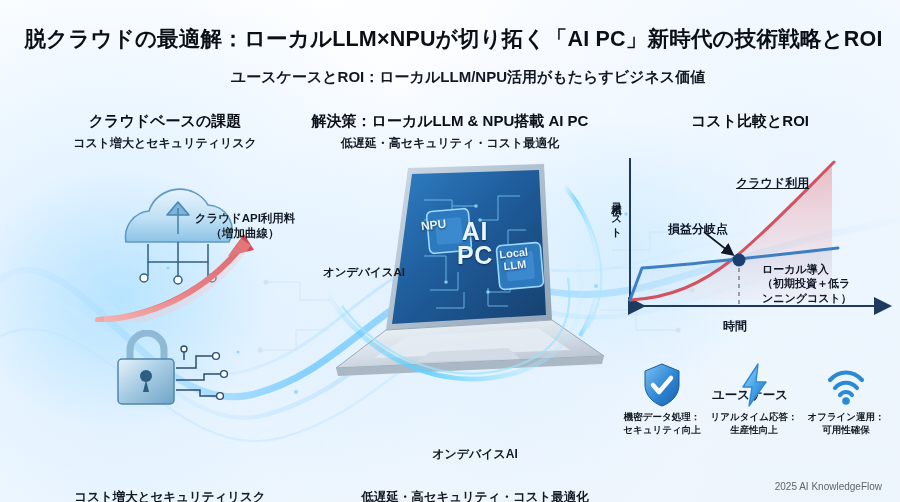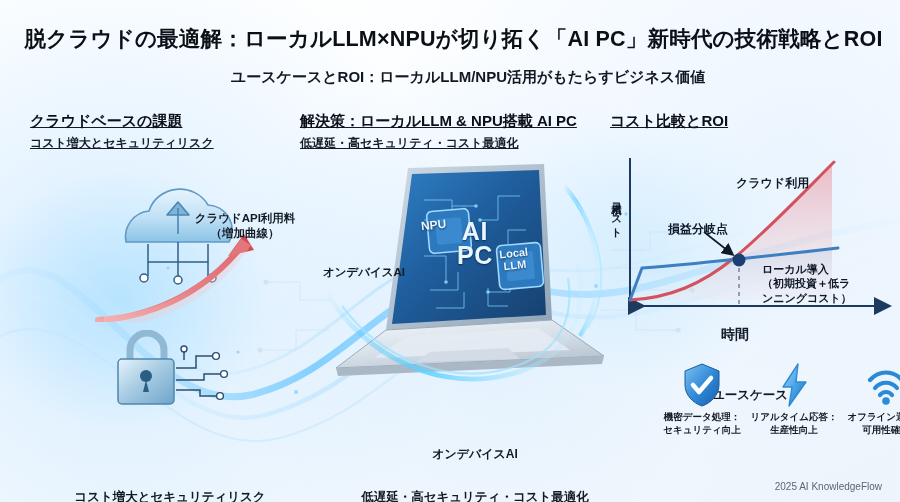--- a/index.html
+++ b/index.html
@@ -26,21 +26,21 @@
     font-size:21.5px;font-weight:bold;letter-spacing:.2px;color:#0b0f16;
     white-space:nowrap;
     margin-left:7px;
   }
   .subtitle{
     position:absolute;left:0;right:0;top:68px;text-align:center;
     font-size:15px;font-weight:bold;color:#121821;white-space:nowrap;margin-left:36px;
   }
 
   
-  .col-head{position:absolute;text-align:left;text-decoration:underline;}
+  .col-head{position:absolute;text-align:center;}
   .col-head .h{font-size:15px;font-weight:bold;color:#0b0f16;white-space:nowrap;}
   .col-head .sub{font-size:12px;font-weight:bold;color:#161d27;margin-top:4px;white-space:nowrap;}
 
   #head-left{left:30px;top:112px;width:270px;}
   #head-center{left:300px;top:112px;width:300px;}
   #head-right{left:610px;top:112px;width:280px;}
 
   
   .cap{position:absolute;text-align:center;font-weight:bold;color:#131a24;line-height:1.32;margin-top:43px;}
 
@@ -55,29 +55,29 @@
 
   
   #chart{position:absolute;left:608px;top:148px;width:286px;height:190px;}
   .chart-ylabel{
     position:absolute;left:610px;top:196px;
     font-size:10.5px;font-weight:bold;color:#111827;
     writing-mode:vertical-rl;text-orientation:upright;letter-spacing:0px;
   }
   .chart-xlabel{
     position:absolute;left:690px;top:318px;width:90px;text-align:center;
-    font-size:14px;font-weight:bold;color:#111827;margin-top:8px;
+    font-size:12px;font-weight:bold;color:#111827;
   }
   .chart-note{position:absolute;font-weight:bold;color:#111827;line-height:1.3;}
-  #note-cloud{left:736px;top:176px;font-size:12px;}
+  #note-cloud{left:736px;top:176px;font-size:12px;text-decoration:underline;}
   #note-break{left:668px;top:222px;font-size:12px;}
   #note-local{left:762px;top:262px;width:128px;font-size:11px;}
 
   
-  .uc{position:absolute;width:92px;text-align:center;margin-left:40px;}
+  .uc{position:absolute;width:92px;text-align:center;}
   #uc1{left:616px;top:362px;}
   #uc2{left:708px;top:362px;}
   #uc3{left:800px;top:362px;}
   .uc .lbl{font-size:9.5px;font-weight:bold;color:#131a24;line-height:1.35;margin-top:3px;white-space:pre-line;}
   .uc svg{display:block;margin:0 auto;}
 
   
   .chip-txt{position:absolute;font-weight:bold;color:#eaf6ff;text-shadow:0 1px 2px rgba(4,30,60,.75);}
   #chip-npu{left:421px;top:218px;font-size:12px;transform:rotate(-6deg);}
   #chip-aipc{left:457px;top:219px;font-size:25px;line-height:.96;text-align:center;letter-spacing:.5px;}

